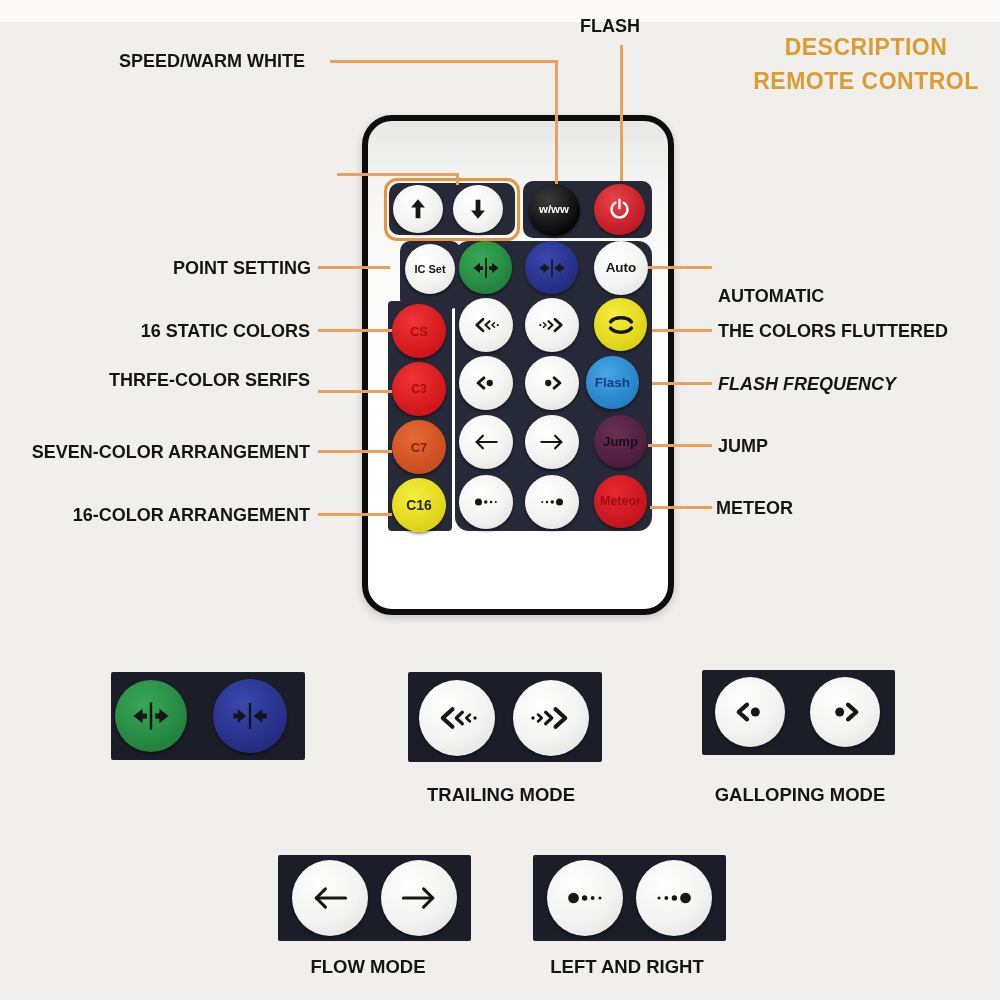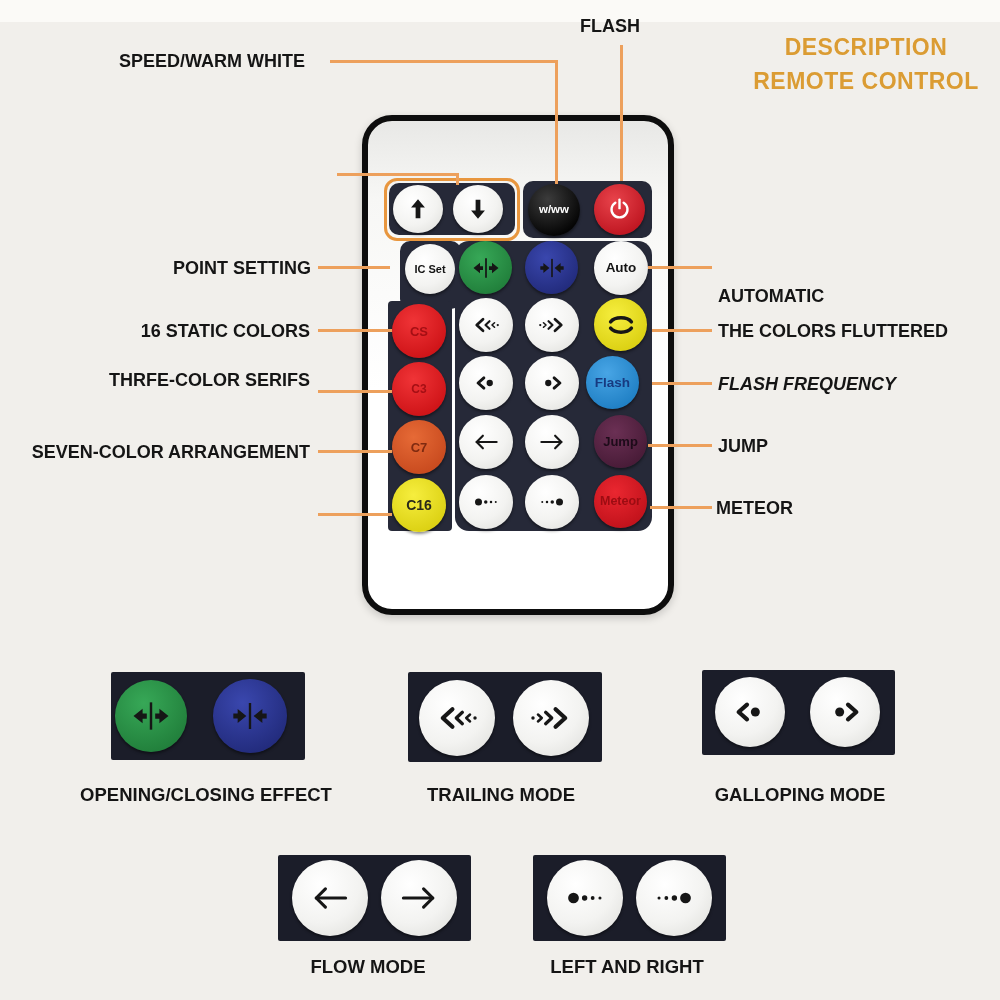--- a/index.html
+++ b/index.html
@@ -135,20 +135,21 @@
     <div>DESCRIPTION</div>
     <div>REMOTE CONTROL</div>
   </div>
 
   <div class="lbl" style="left:580px;top:16px;">FLASH</div>
   <div class="lbl" style="right:695px;top:51px;">SPEED/WARM WHITE</div>
   <div class="lbl" style="right:689px;top:258px;">POINT SETTING</div>
   <div class="lbl" style="right:690px;top:321px;">16 STATIC COLORS</div>
   <div class="lbl" style="right:690px;top:370px;">THRFE-COLOR SERIFS</div>
   <div class="lbl" style="right:690px;top:442px;">SEVEN-COLOR ARRANGEMENT</div>
+  <div class="lbl" style="right:690px;top:505px;">16-COLOR ARRANGEMENT</div>
   <div class="lbl" style="left:718px;top:258px;margin-top:28px;">AUTOMATIC</div>
   <div class="lbl" style="left:718px;top:321px;">THE COLORS FLUTTERED</div>
   <div class="lbl" style="left:718px;top:374px;font-style:italic;">FLASH FREQUENCY</div>
   <div class="lbl" style="left:718px;top:436px;">JUMP</div>
   <div class="lbl" style="left:716px;top:498px;">METEOR</div>
 
   <div class="cline v" style="left:620px;top:45px;height:136px;"></div>
   <div class="cline h" style="left:330px;top:60px;width:228px;"></div>
   <div class="cline v" style="left:555px;top:60px;height:124px;"></div>
   <div class="cline h" style="left:337px;top:173px;width:122px;"></div>
@@ -341,18 +342,17 @@
           <use href="#i-dots-l"></use>
         </svg>
     </div>
     <div class="btn c-white" style="left:103px;top:5px;width:76px;height:76px;">
       <svg class="ic" width="46" height="46">
           <use href="#i-dots-r"></use>
         </svg>
     </div>
   </div>
 
-  <div class="cap" style="left:206px;top:784px;">OPENING/CLOSING EFFECT</div>
   <div class="cap" style="left:501px;top:784px;">TRAILING MODE</div>
   <div class="cap" style="left:800px;top:784px;">GALLOPING MODE</div>
   <div class="cap" style="left:368px;top:956px;">FLOW MODE</div>
   <div class="cap" style="left:627px;top:956px;">LEFT AND RIGHT</div>
 </div>
 
 </body></html>

